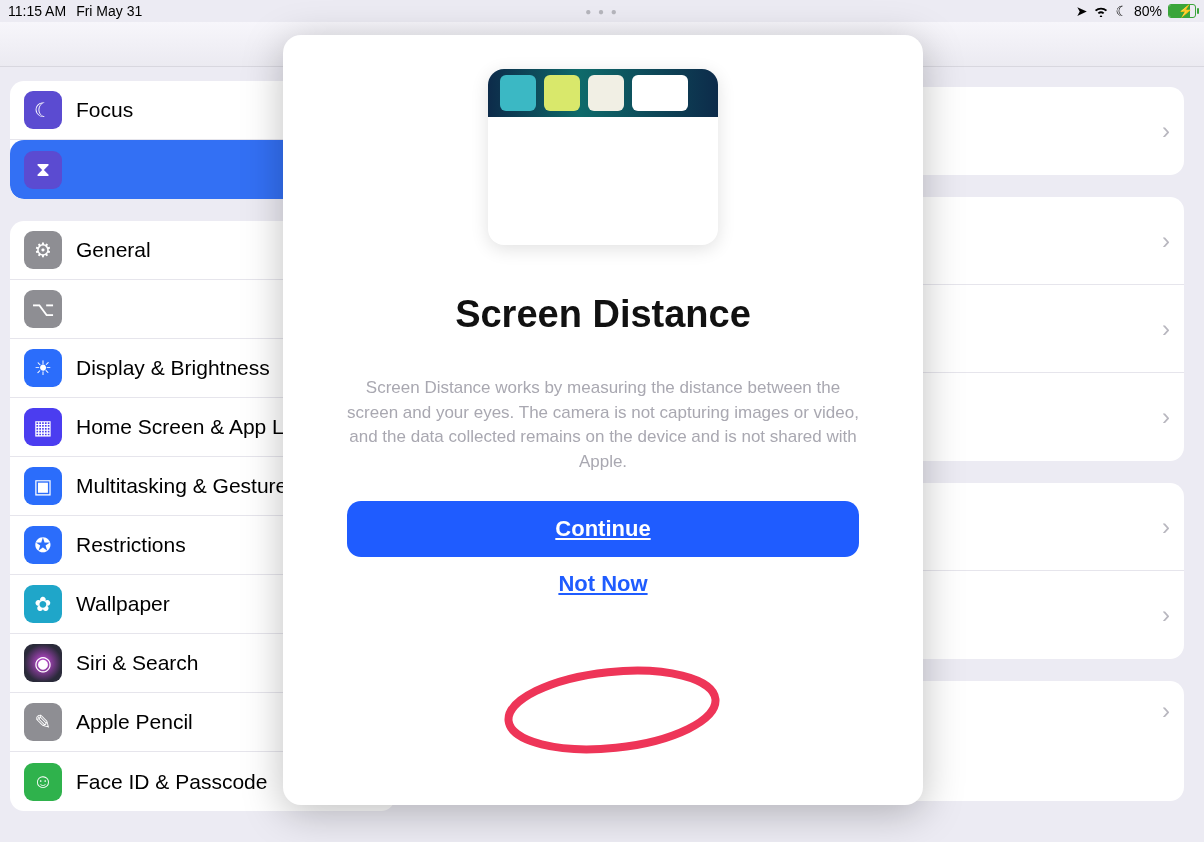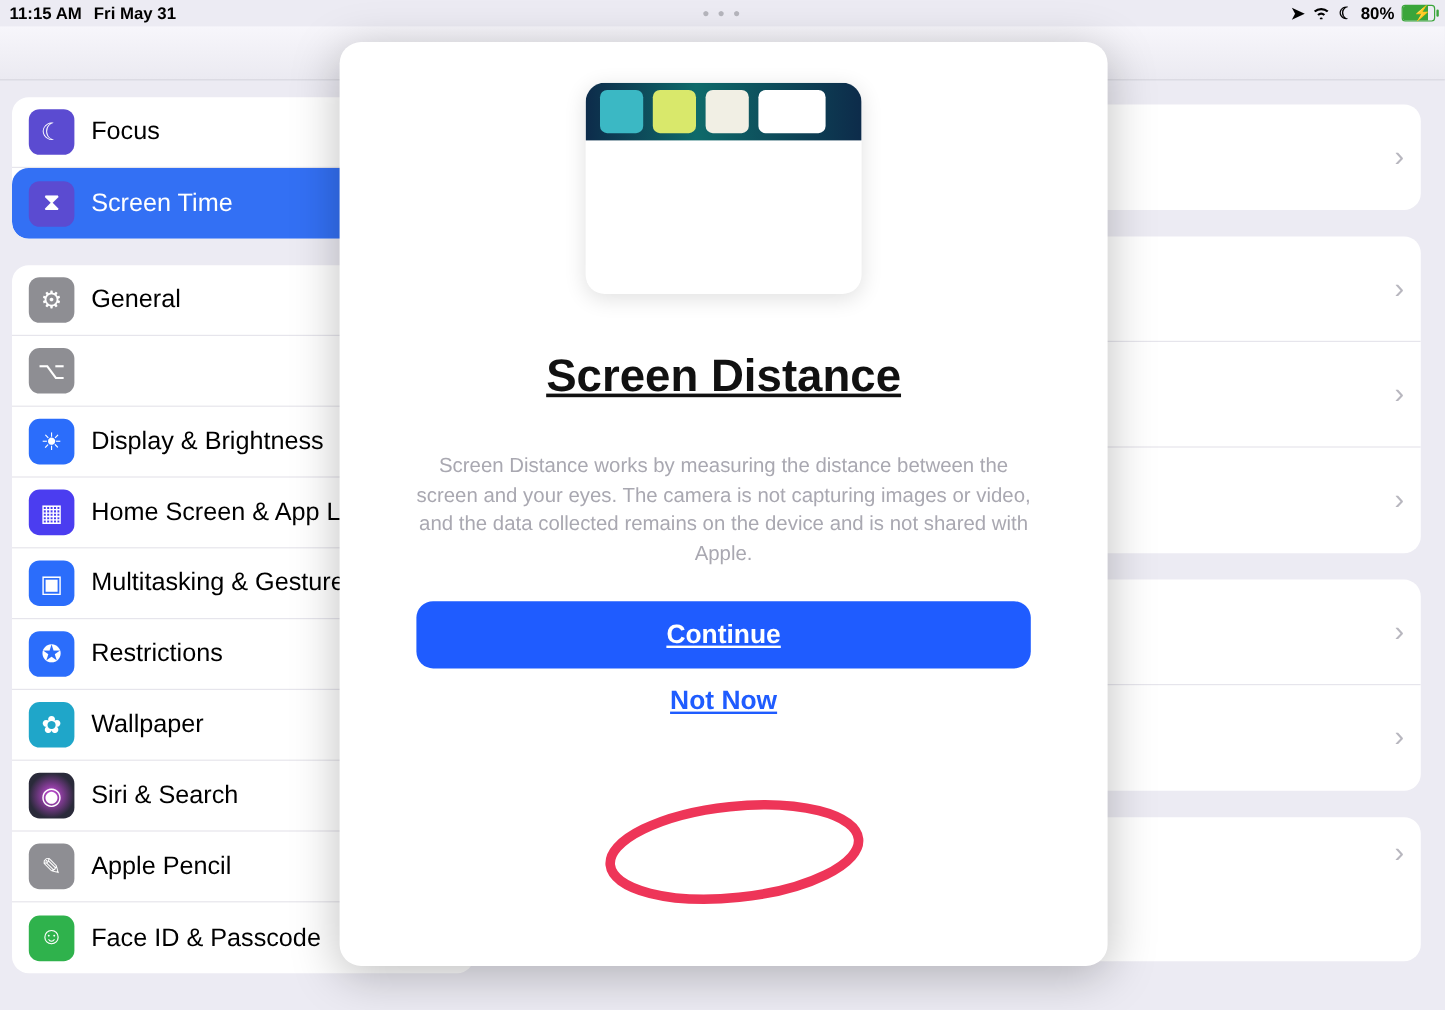--- a/index.html
+++ b/index.html
@@ -1,18 +1,18 @@
 <!DOCTYPE html>
 <html><head>
 <meta charset="utf-8">
 <style>
   * { box-sizing: border-box; margin: 0; padding: 0; }
   html, body { width: 1204px; height: 842px; overflow: hidden; font-family: -apple-system, "Helvetica Neue", Arial, sans-serif; background: #ecebf3; }
   
-  .status-bar { position: absolute; top: 0; left: 0; right: 0; height: 22px; display: flex; align-items: center; font-size: 14px; font-weight: 700; color: #000; padding: 0 8px; }
+  .status-bar { position: absolute; top: 0; left: 0; right: 0; height: 22px; display: flex; align-items: center; font-size: 14px; font-weight: 400; color: #000; padding: 0 8px; }
   .status-left { display: flex; gap: 10px; }
   .status-center { position:absolute; left:50%; transform:translateX(-50%); color:#b6b6bd; letter-spacing:2px; font-size:10px;}
   .status-right { margin-left: auto; display: flex; align-items: center; gap: 6px; }
   .battery-box { width: 28px; height: 14px; border: 1.5px solid #3aa53a; border-radius: 3px; position: relative; display:flex; align-items:center;}
   .battery-fill { background:#3aa53a; height:100%; width:80%; border-radius:2px 0 0 2px;}
   .battery-cap { position:absolute; right:-4px; top:3px; width:2px; height:6px; background:#3aa53a; border-radius:1px;}
   .bolt { position:absolute; left:9px; top:-1px; font-size:12px; color:#fff;}
   
   .top-titles { position:absolute; top:22px; left:0; right:0; height:45px; background: linear-gradient(#f7f6fb,#ebeaf1); border-bottom:1px solid #d8d7df; display:flex; align-items:center;}
   .left-title { width: 405px; text-align:right; font-size:16px; font-weight:700;margin-top:12px; }
@@ -29,21 +29,21 @@
   .content .group .row { height:88px; justify-content:flex-end;}
   .chev { color:#b8b7bf; font-size:24px; }
   .content-row-bottom { display:flex; align-items:center; gap:14px; padding:6px 14px 10px 14px;}
   .stop-icon { width:36px; height:36px; border-radius:9px; background:#e83c3c; display:flex; align-items:center; justify-content:center;}
   .stop-icon::before { content:""; width:18px; height:18px; border:3px solid #fff; border-radius:50%; position:relative;}
   .stop-icon::after { content:""; position:absolute; width:18px; height:3px; background:#fff; transform:rotate(45deg);}
   .modal { position:absolute; top:35px; left:283px; width:640px; height:770px; background:#fff; border-radius:18px; box-shadow:0 8px 40px rgba(0,0,0,0.25); padding: 34px 64px 26px 64px; display:flex; flex-direction:column; align-items:center;}
   .modal-graphic { width:230px; height:176px; border-radius:16px; background:#fff; box-shadow:0 4px 18px rgba(0,0,0,0.12); position:relative; overflow:hidden;}
   .graphic-top { position:absolute; top:0; left:0; right:0; height:48px; background:linear-gradient(90deg,#0d2b4a,#0e6a6a 40%,#0d2b4a); display:flex; align-items:center; gap:8px; padding:0 12px;}
   .app-tile { width:36px; height:36px; border-radius:6px;}
-  .modal h1 { margin-top:48px; font-size:38px; font-weight:800; color:#111;text-decoration:underline;}
+  .modal h1 { margin-top:48px; font-size:38px; font-weight:800; color:#111;}
   .modal-desc { margin-top:20px; font-size:22px; line-height:1.4; text-align:center; color:#222;}
   .modal-fine { margin-top:40px; font-size:17px; line-height:1.45; text-align:center; color:#a9a8b1;}
   .btn-primary { margin-top:26px; width:100%; height:56px; border:none; border-radius:14px; background:#1f5cff; color:#fff; font-size:22px; font-weight:600; text-decoration:underline; cursor:pointer;}
   .btn-link { margin-top:14px; background:none; border:none; color:#1f5cff; font-size:22px; font-weight:700; text-decoration:underline; cursor:pointer;}
   
   .annot { position:absolute; left:498px; top:664px; width:228px; height:92px; pointer-events:none;}
   .annot svg { width:100%; height:100%; overflow:visible;}
 </style>
 </head>
 <body>
@@ -76,21 +76,20 @@
 </div>
 
 <div class="sidebar">
   <div class="group">
     <div class="row">
       <div class="row-icon" style="background:#5b4bd1">☾</div>
       <div class="row-label">Focus</div>
     </div>
     <div class="row selected" style="border-bottom:none;">
       <div class="row-icon" style="background:#5b4bd1">⧗</div>
-      <div class="row-label">Screen Time</div>
     </div>
   </div>
 
   <div class="group">
     <div class="row">
       <div class="row-icon" style="background:#8e8e93">⚙</div>
       <div class="row-label">General</div>
     </div>
     <div class="row">
       <div class="row-icon" style="background:#8e8e93">⌥</div>

